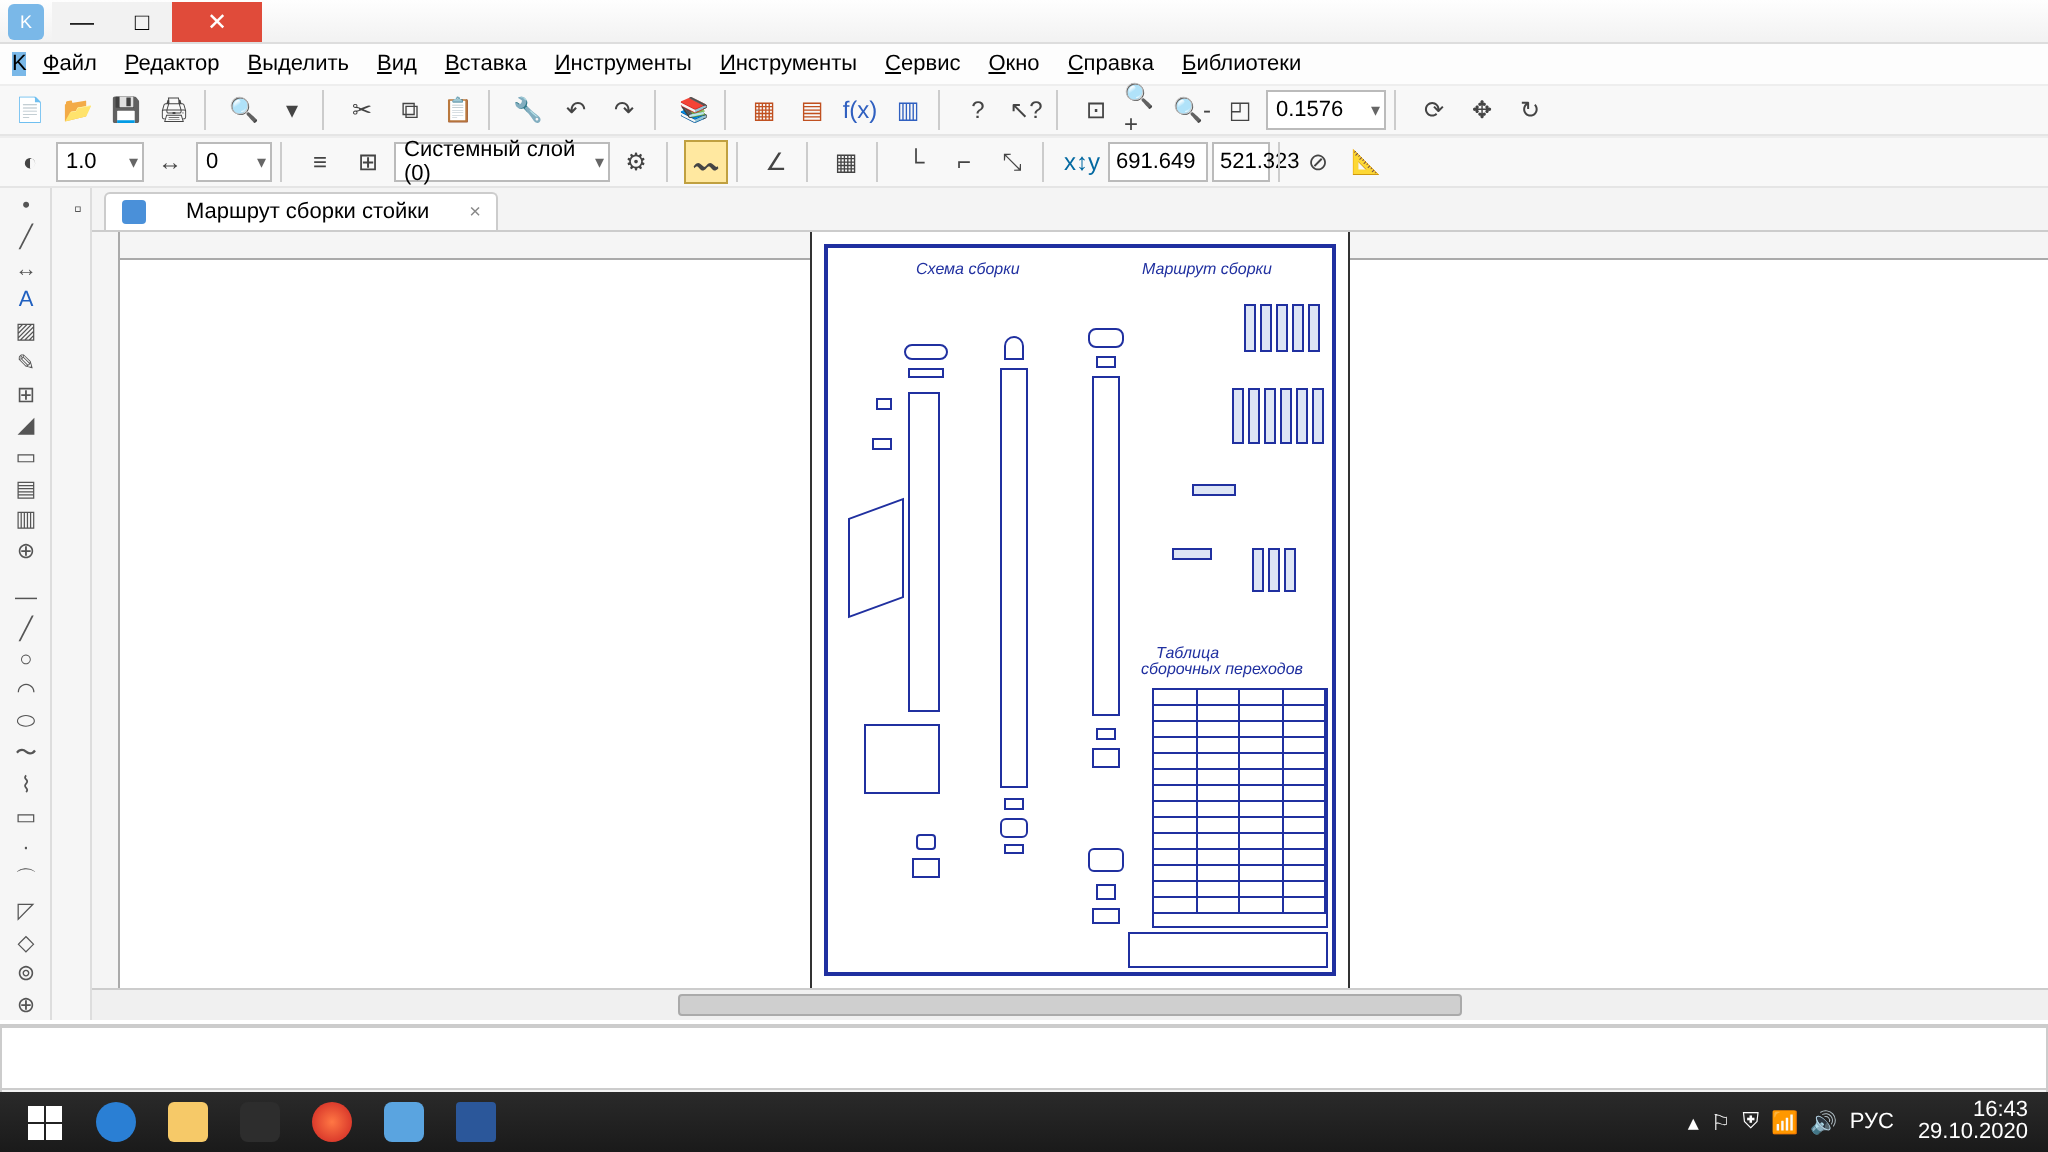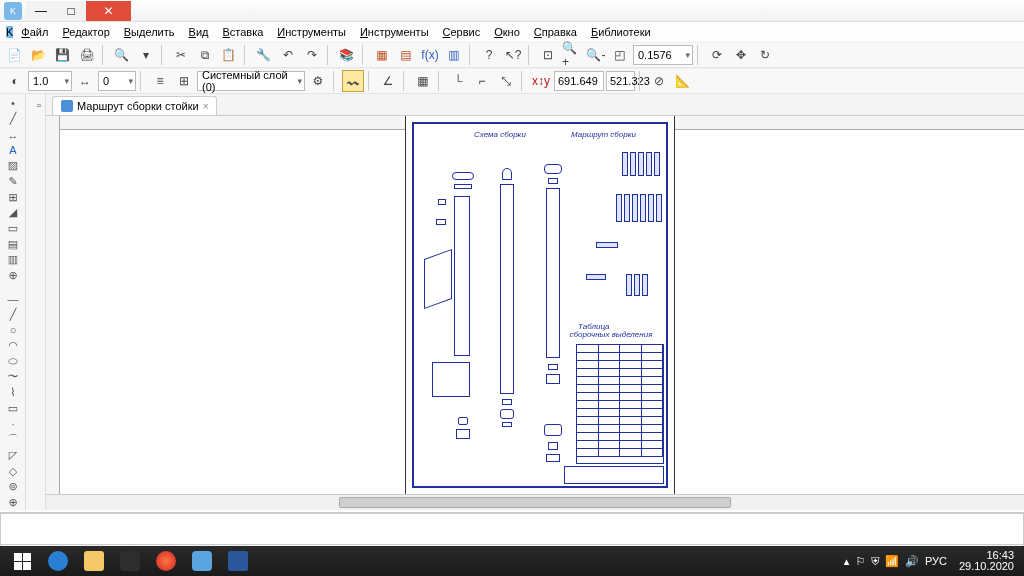--- a/index.html
+++ b/index.html
@@ -17,21 +17,21 @@
 .tbtn { width: 22px; height: 22px; display: flex; align-items: center; justify-content: center; border: 1px solid transparent; font-size: 12px; color: #444; }
 .sep { width: 5px; height: 20px; border-left: 1px solid #ccc; margin: 0 2px; }
 .combo { height: 20px; border: 1px solid #bbb; background: #fff; padding: 0 14px 0 4px; position: relative; font-size: 11px; display: flex; align-items: center; }
 .combo::after { content: '▾'; position: absolute; right: 2px; font-size: 9px; color: #666; }
 .numbox { height: 20px; border: 1px solid #bbb; background: #fff; padding: 0 3px; font-size: 11px; display: flex; align-items: center; }
 .workspace { display: flex; height: 416px; }
 .sidetools { width: 26px; background: #f6f6f6; border-right: 1px solid #ddd; display: flex; flex-direction: column; gap: 1px; padding-top: 2px; }
 .stl { width: 22px; height: 18px; margin: 0 2px; display: flex; align-items: center; justify-content: center; font-size: 11px; color: #555; }
 .docarea { flex: 1; display: flex; flex-direction: column; }
 .tabbar { height: 22px; display: flex; align-items: end; padding: 0 6px; background: #f4f4f4; border-bottom: 1px solid #ccc; }
-.tab { display: flex; align-items: center; gap: 4px; padding: 3px 8px; background: #fff; border: 1px solid #ccc; border-bottom: none; border-radius: 3px 3px 0 0; }
+.tab { display: flex; align-items: center; gap: 20px; padding: 3px 8px; background: #fff; border: 1px solid #ccc; border-bottom: none; border-radius: 3px 3px 0 0; }
 .tab .ti { width: 12px; height: 12px; background: #4a90d9; border-radius: 2px; }
 .tab .x { font-size: 10px; color: #888; }
 .canvas { flex: 1; background: #fff; position: relative; overflow: hidden; display: flex; align-items: center; justify-content: center; }
 .ruler-h { position: absolute; top: 0; left: 0; right: 0; height: 14px; background: #f5f5f5; border-bottom: 1px solid #aaa; }
 .ruler-v { position: absolute; top: 0; left: 0; bottom: 0; width: 14px; background: #f5f5f5; border-right: 1px solid #aaa; }
 .sheet { width: 270px; height: 380px; border: 1px solid #333; background: #fff; position: relative; margin-left: 10px; }
 .frame { position: absolute; inset: 6px; border: 2px solid #2030a0; }
 .dlabel { position: absolute; font-size: 8px; color: #2030a0; font-style: italic; }
 .part { position: absolute; border: 1.5px solid #2030a0; background: #fff; }
 .tblbox { position: absolute; right: 2px; bottom: 22px; width: 88px; height: 120px; border: 1px solid #2030a0; }
@@ -133,21 +133,21 @@
   <div class="tbtn" style="background:#ffe8a0;border:1px solid #c0a040">〰</div>
   <div class="sep"></div>
   <div class="tbtn">∠</div>
   <div class="sep"></div>
   <div class="tbtn">▦</div>
   <div class="sep"></div>
   <div class="tbtn">└</div>
   <div class="tbtn">⌐</div>
   <div class="tbtn">⤡</div>
   <div class="sep"></div>
-  <div class="tbtn" style="color:#b91c1c">x↕y</div>
+  <div class="tbtn" style="color:#0369a1">x↕y</div>
   <div class="numbox" style="width:50px">691.649</div>
   <div class="numbox" style="width:29px">521.323</div>
   <div class="sep"></div>
   <div class="tbtn">⊘</div>
   <div class="tbtn">📐</div>
 </div>
 
 <div class="workspace">
 
   <div class="sidetools">
@@ -191,21 +191,21 @@
         <span>Маршрут сборки стойки</span>
         <span class="x">×</span>
       </div>
     </div>
     <div class="canvas">
       <div class="ruler-h"></div>
       <div class="ruler-v"></div>
 
       <div class="sheet">
         <div class="frame">
-          <div class="dlabel" style="top:6px;left:60px">Схема сборки</div>
+          <div class="dlabel" style="top:6px;left:44px">Схема сборки</div>
           <div class="dlabel" style="top:6px;right:30px">Маршрут сборки</div>
 
           <div class="part" style="top:48px;left:38px;width:22px;height:8px;border-radius:4px"></div>
           <div class="part" style="top:60px;left:40px;width:18px;height:5px"></div>
           <div class="part" style="top:75px;left:24px;width:8px;height:6px"></div>
           <div class="part" style="top:95px;left:22px;width:10px;height:6px"></div>
           <div class="part" style="top:72px;left:40px;width:16px;height:160px"></div>
           <div class="part" style="top:130px;left:10px;width:28px;height:50px;transform:skewY(-20deg)"></div>
           <div class="part" style="top:238px;left:18px;width:38px;height:35px"></div>
           <div class="part" style="top:293px;left:44px;width:10px;height:8px;border-radius:2px"></div>
@@ -237,21 +237,21 @@
           <div class="routebox" style="top:70px;right:20px;width:6px;height:28px"></div>
           <div class="routebox" style="top:70px;right:12px;width:6px;height:28px"></div>
           <div class="routebox" style="top:70px;right:4px;width:6px;height:28px"></div>
           <div class="routebox" style="top:118px;right:48px;width:22px;height:6px"></div>
           <div class="routebox" style="top:150px;right:34px;width:6px;height:22px"></div>
           <div class="routebox" style="top:150px;right:26px;width:6px;height:22px"></div>
           <div class="routebox" style="top:150px;right:18px;width:6px;height:22px"></div>
           <div class="routebox" style="top:150px;right:60px;width:20px;height:6px"></div>
 
           <div class="dlabel" style="top:198px;right:28px;width:60px;text-align:left">Таблица</div>
-          <div class="dlabel" style="top:206px;right:10px;width:90px;text-align:center">сборочных выделения</div>
+          <div class="dlabel" style="top:206px;right:10px;width:90px;text-align:center">сборочных переходов</div>
           <div class="tblbox">
             <div class="row">
                 <div></div>
                 <div></div>
                 <div></div>
                 <div></div>
               </div>
             <div class="row">
                 <div></div>
                 <div></div>

